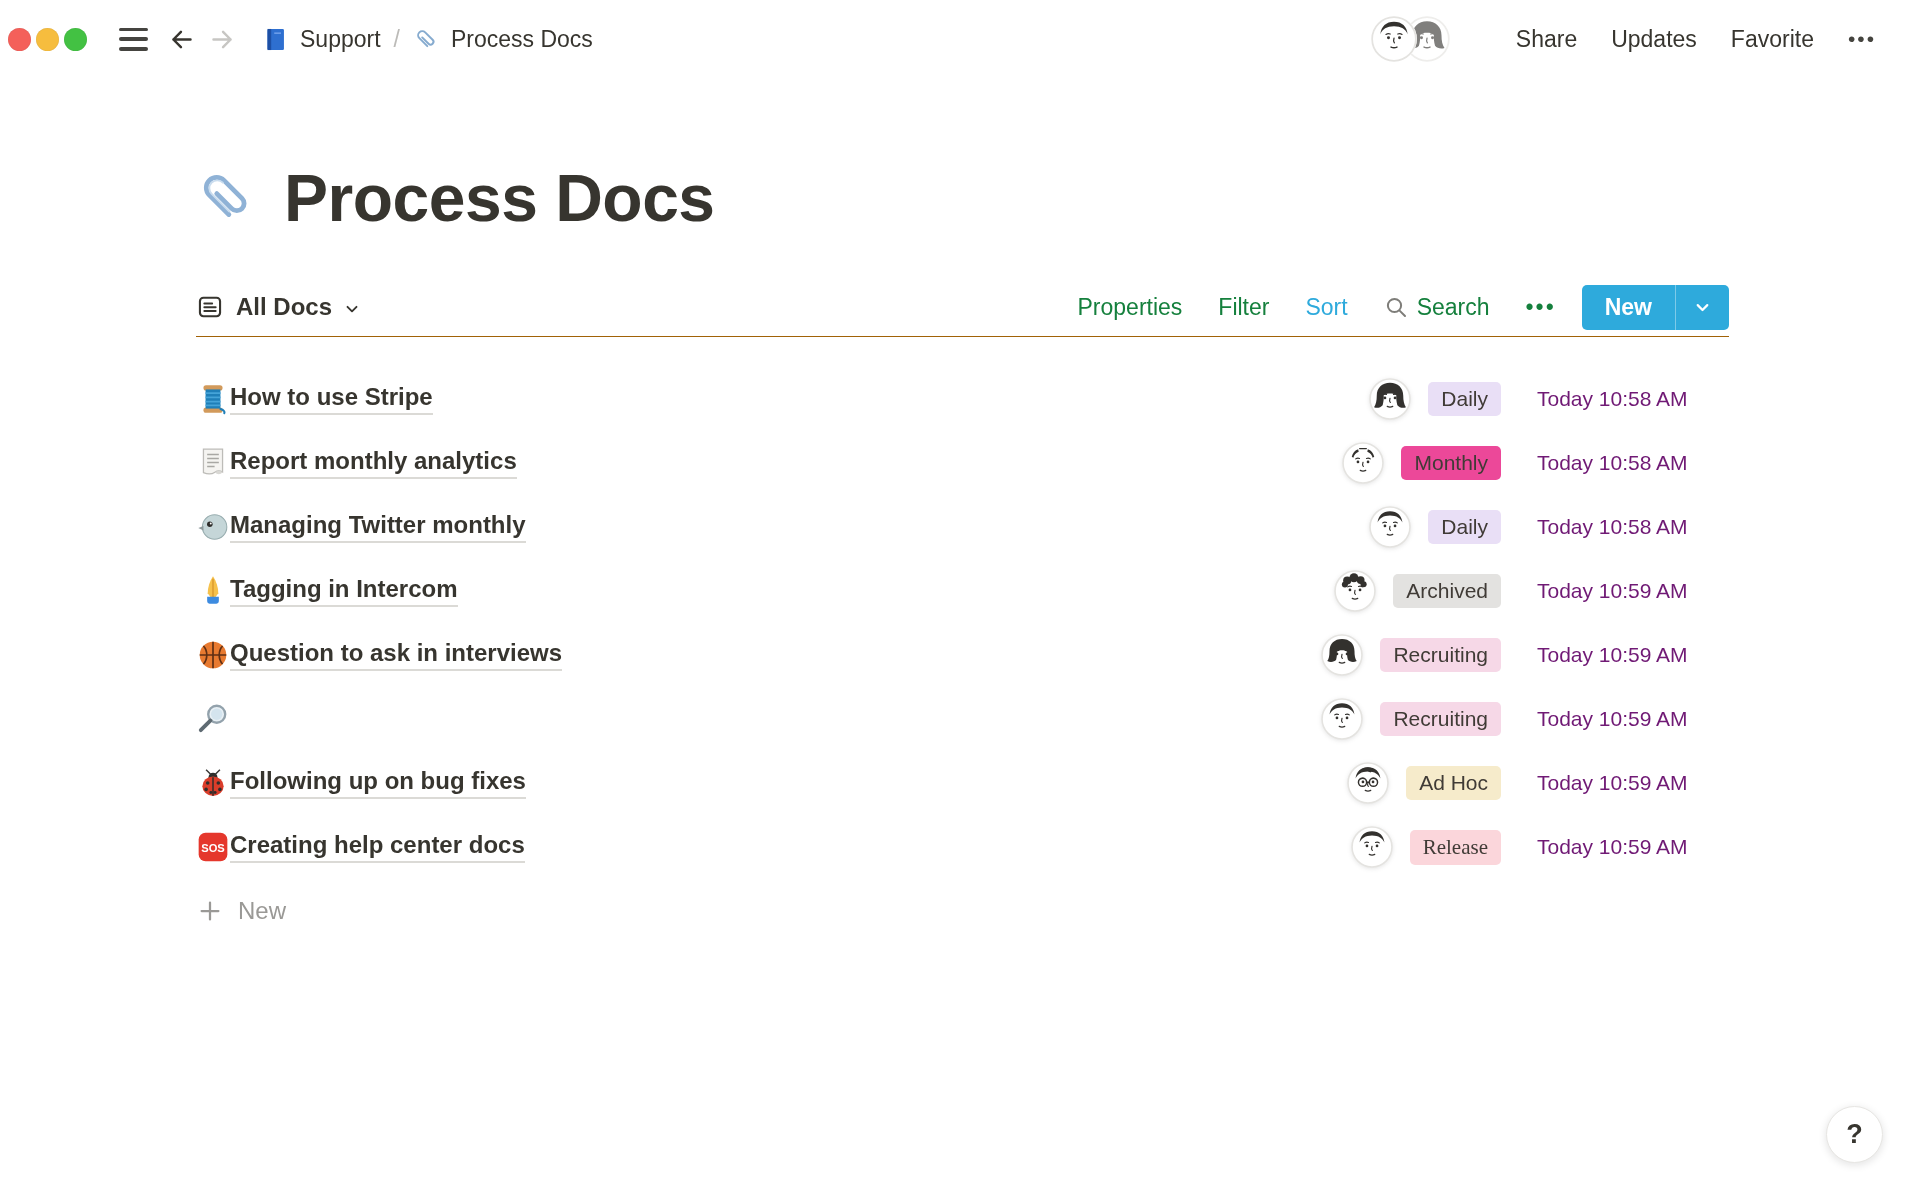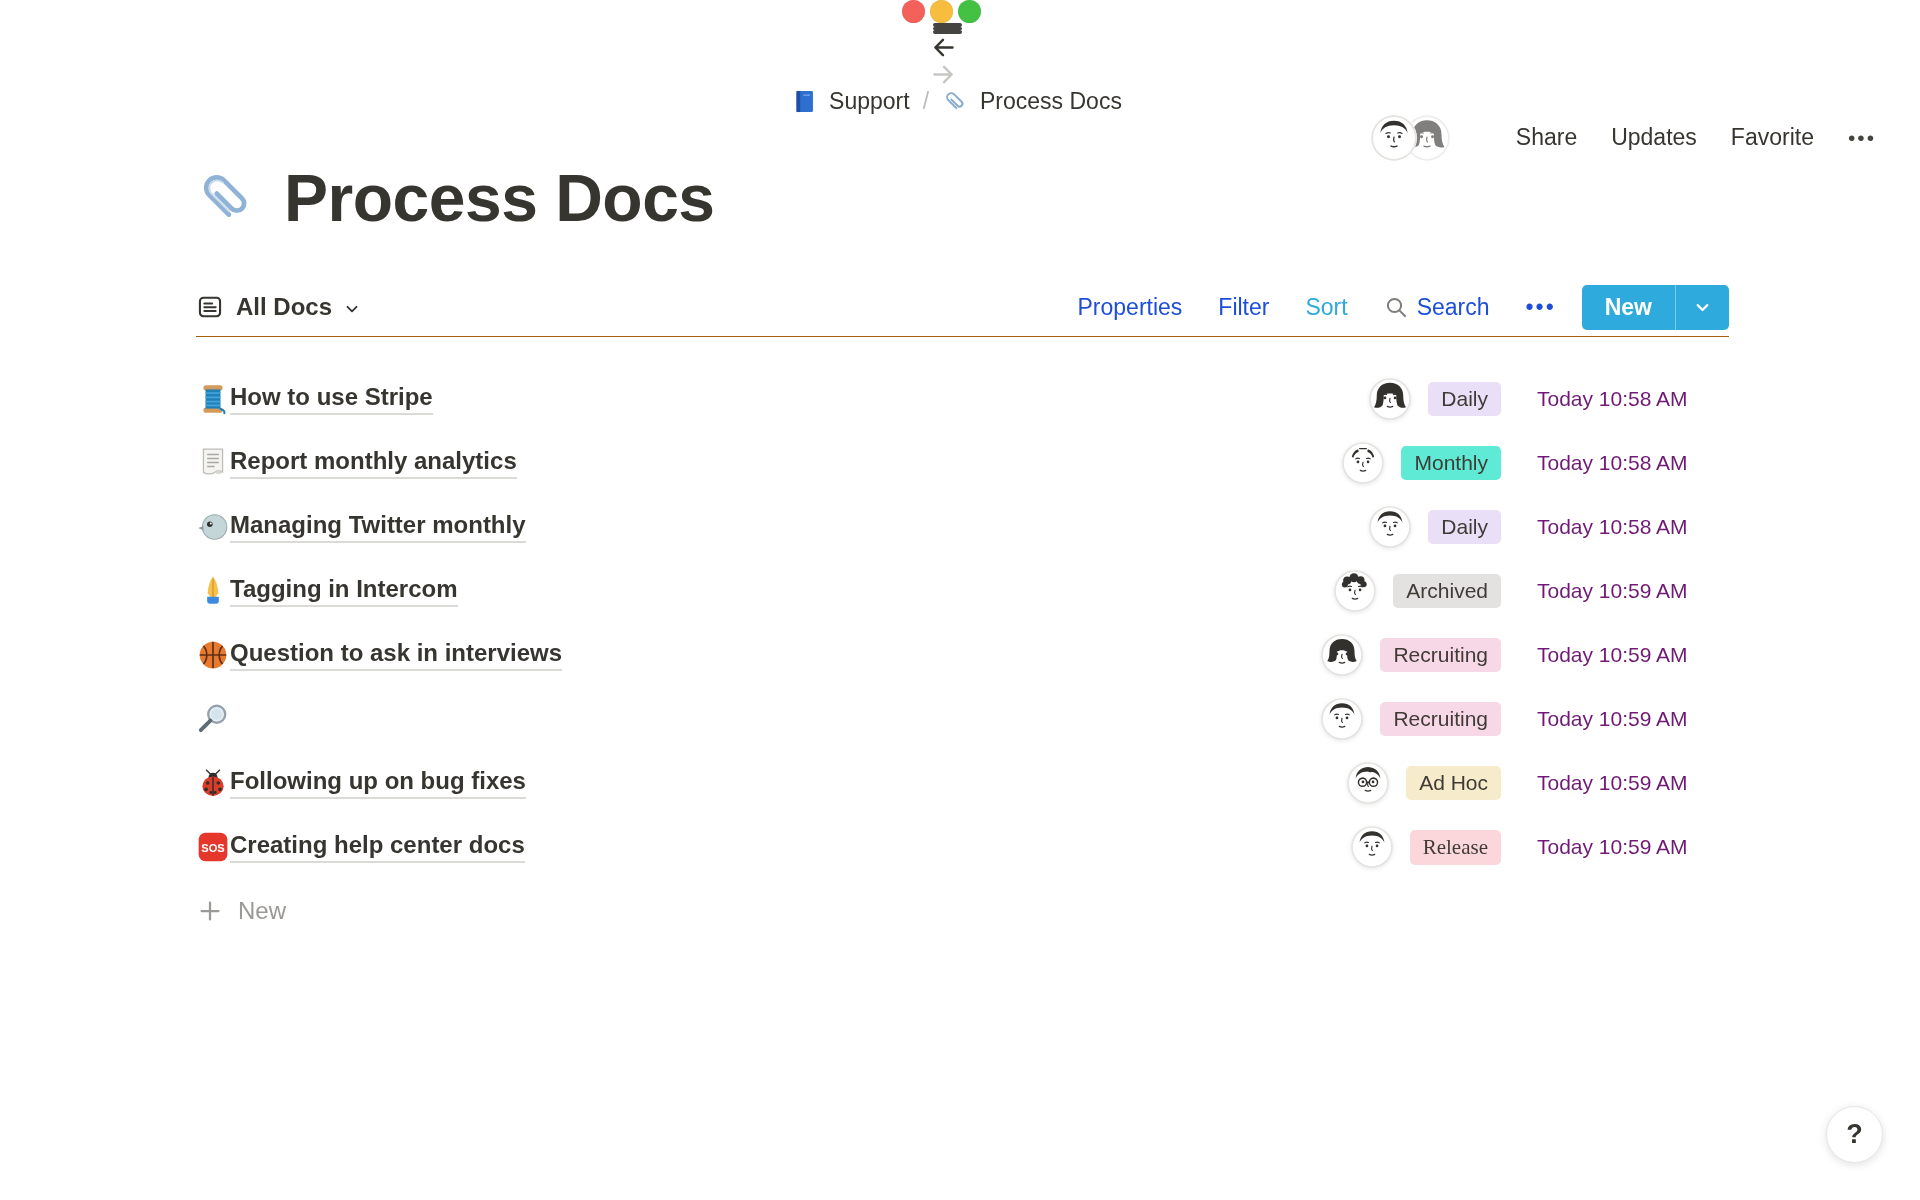--- a/index.html
+++ b/index.html
@@ -1,21 +1,21 @@
 <!DOCTYPE html>
 <html><head>
 <meta charset="utf-8">
 <style>
   html,body{margin:0;padding:0;background:#fff;}
   body{width:1920px;height:1200px;font-family:"Liberation Sans",sans-serif;color:#37352F;-webkit-font-smoothing:antialiased;}
   .app{position:relative;width:1920px;height:1200px;overflow:hidden;background:#fff;}
   button{background:none;border:none;padding:0;margin:0;font:inherit;color:inherit;cursor:pointer;}
 
   
-  .topbar{height:78px;display:flex;align-items:center;padding:0 44px 0 25px;font-size:23px;flex-direction:column;}
+  .topbar{height:78px;display:flex;align-items:center;padding:0 44px 0 8px;font-size:23px;}
   .lights{display:flex;align-items:center;gap:5px;margin-right:18px;}
   .light{width:23px;height:23px;border-radius:50%;box-shadow:inset 0 0 1px rgba(0,0,0,.2);}
   .light.red{background:#F4605A;}
   .light.yellow{background:#F6BD3E;}
   .light.green{background:#43C143;}
   .hamburger{width:29px;height:23px;display:flex;flex-direction:column;justify-content:space-between;margin:0 20px 0 14px;}
   .hamburger span{display:block;height:3.6px;border-radius:2px;background:#454440;}
   .navarrow{width:27px;height:27px;margin-right:14px;}
   .navarrow svg{width:100%;height:100%;display:block;}
   .crumbs{display:flex;align-items:center;margin-left:12px;}
@@ -40,21 +40,21 @@
   h1{margin:0;font-size:66px;font-weight:700;letter-spacing:-.5px;color:#37352F;cursor:text;}
 
   .toolbar{margin-top:42px;height:58px;display:flex;align-items:center;border-bottom:1px solid #a16207;}
   .view-switcher{display:flex;align-items:center;gap:12px;cursor:pointer;}
   .view-switcher .vicon{width:28px;height:28px;display:block;}
   .view-switcher .vicon svg{width:100%;height:100%;display:block;}
   .view-label{font-size:24px;font-weight:700;}
   .chev{width:16px;height:16px;display:block;margin-top:3px;}
   .chev svg{width:100%;height:100%;display:block;}
   .toolbar-right{margin-left:auto;display:flex;align-items:center;}
-  .tbtn{margin-left:36px;font-size:23px;color:#1d4ed8;display:flex;align-items:center;gap:9px;}
+  .tbtn{margin-left:36px;font-size:23px;color:#15803d;display:flex;align-items:center;gap:9px;}
   .tbtn.accent-text{color:#2EAADC;}
   .tbtn .sicon{width:24px;height:24px;display:block;}
   .tbtn .sicon svg{width:100%;height:100%;display:block;}
   .new-btn{display:flex;align-items:stretch;height:45px;margin-left:26px;border-radius:5px;overflow:hidden;background:#2EAADC;}
   .new-main{padding:0 23px;color:#fff;font-size:23px;font-weight:700;}
   .new-chev{width:54px;display:flex;align-items:center;justify-content:center;border-left:1px solid rgba(255,255,255,.38);}
   .new-chev svg{width:17px;height:17px;display:block;}
 
   .doc-list{padding-top:30px;}
   .doc-row{height:64px;display:flex;align-items:center;}
@@ -256,21 +256,21 @@
                 <circle cx="15.2" cy="19" r="1.3" fill="#33312E"></circle>
                 <circle cx="24.8" cy="19" r="1.3" fill="#33312E"></circle>
                 <path d="M13 16.1c1.2-.8 2.6-.9 3.7-.4M23.3 15.7c1.2-.5 2.6-.4 3.7.4" stroke="#33312E" stroke-width="1" fill="none" stroke-linecap="round"></path>
                 <path d="M20 19.3c-.6 1.8-.6 3 .3 4" stroke="#33312E" stroke-width="1.1" fill="none" stroke-linecap="round"></path>
                 <path d="M17.4 27c1.8.9 3.4.9 5.2 0" stroke="#33312E" stroke-width="1.2" fill="none" stroke-linecap="round"></path>
                 <path d="M9.3 14c.8-3.6 3-6.2 6.1-7.2l.5 2.4c-2.6 1-4.4 2.9-5.1 5.8z" fill="#33312E"></path>
                 <path d="M30.7 14c-.8-3.6-3-6.2-6.1-7.2l-.5 2.4c2.6 1 4.4 2.9 5.1 5.8z" fill="#33312E"></path>
                 <path d="M16.8 6.3h6.4" stroke="#33312E" stroke-width="1.2" stroke-linecap="round"></path>
               </svg>
             </span>
-      <span class="tag" style="background: #5eead4;">Monthly</span>
+      <span class="tag" style="background: #ec4899;">Monthly</span>
       <span class="time">Today 10:58 AM</span>
     </div>
   </div>
 
   <div class="doc-row">
     <span class="doc-emoji">
             <svg viewBox="0 0 32 32">
               <circle cx="17.5" cy="16" r="11.5" fill="#C5D6D8" stroke="#98ADAF"></circle>
               <circle cx="13" cy="13.5" r="2.6" fill="#2E2D2B"></circle>
               <circle cx="13.9" cy="12.7" r=".9" fill="#fff"></circle>

